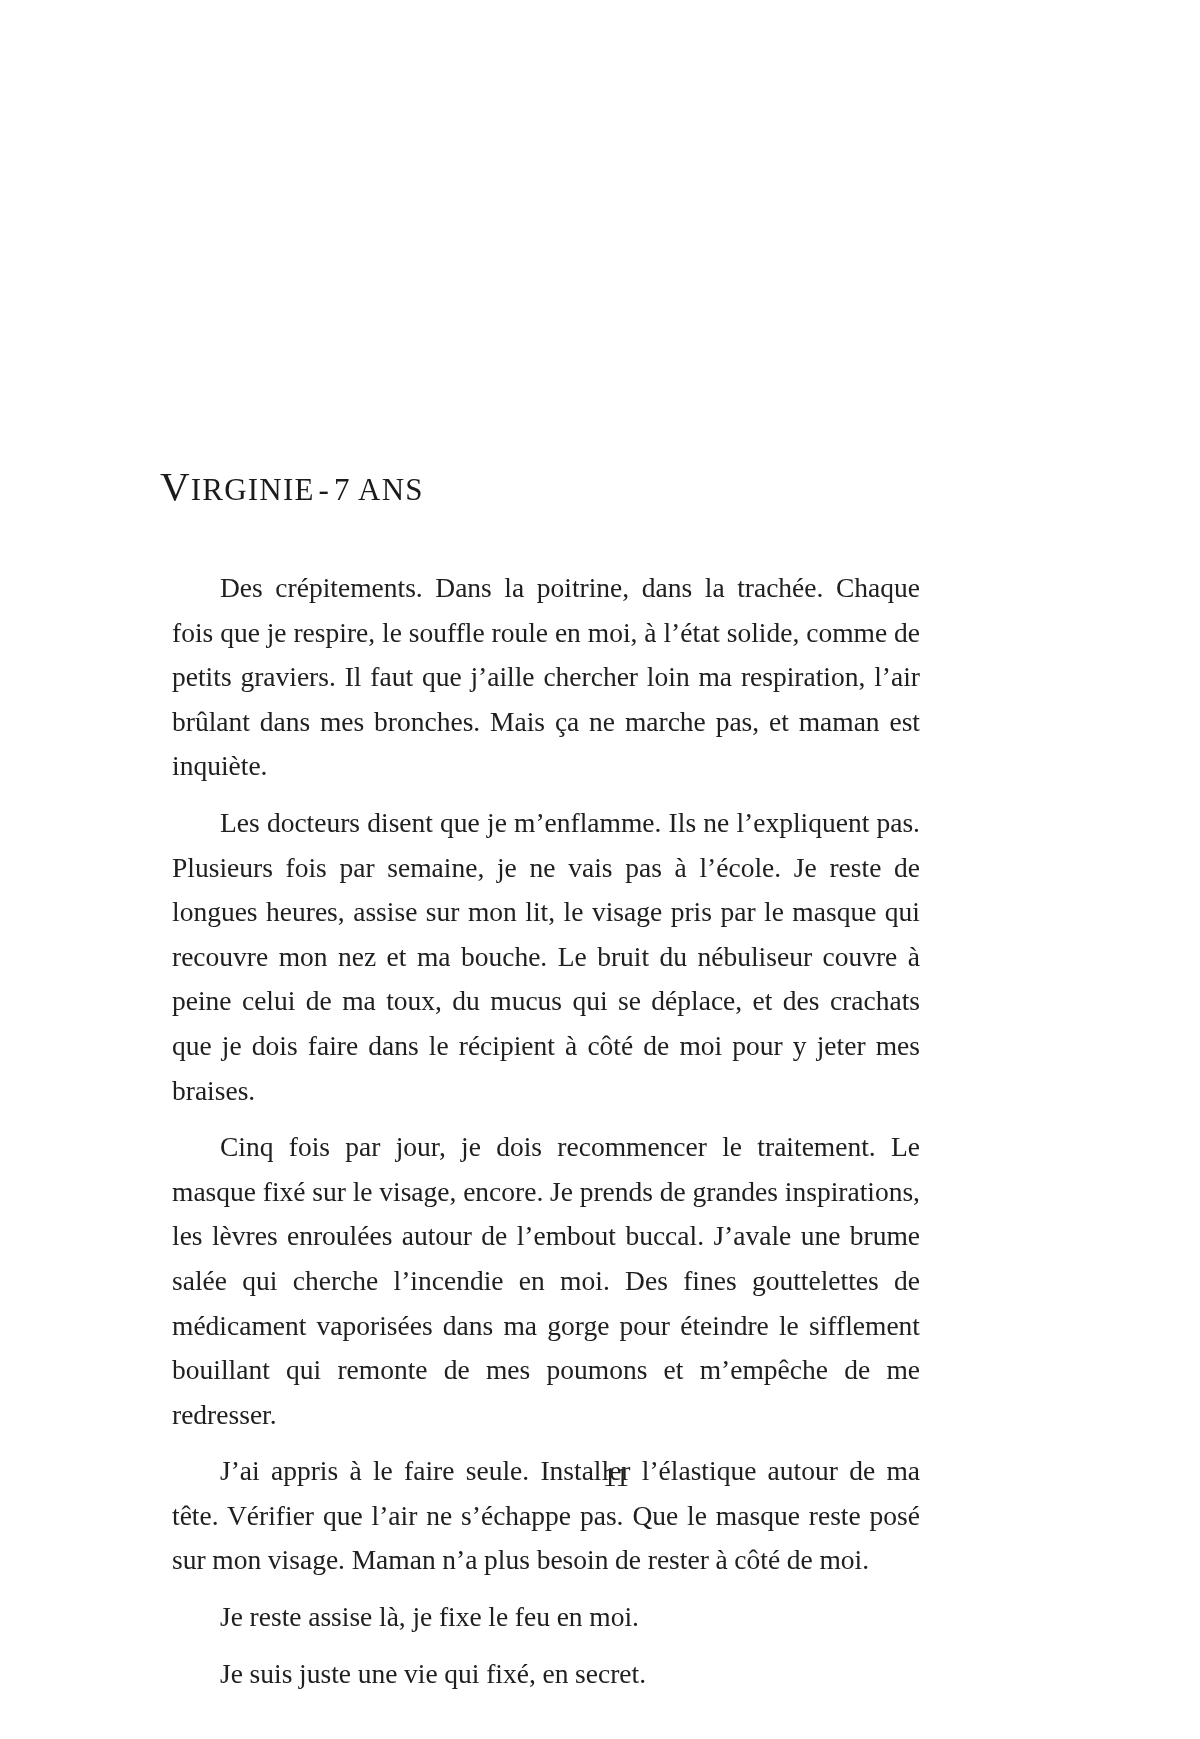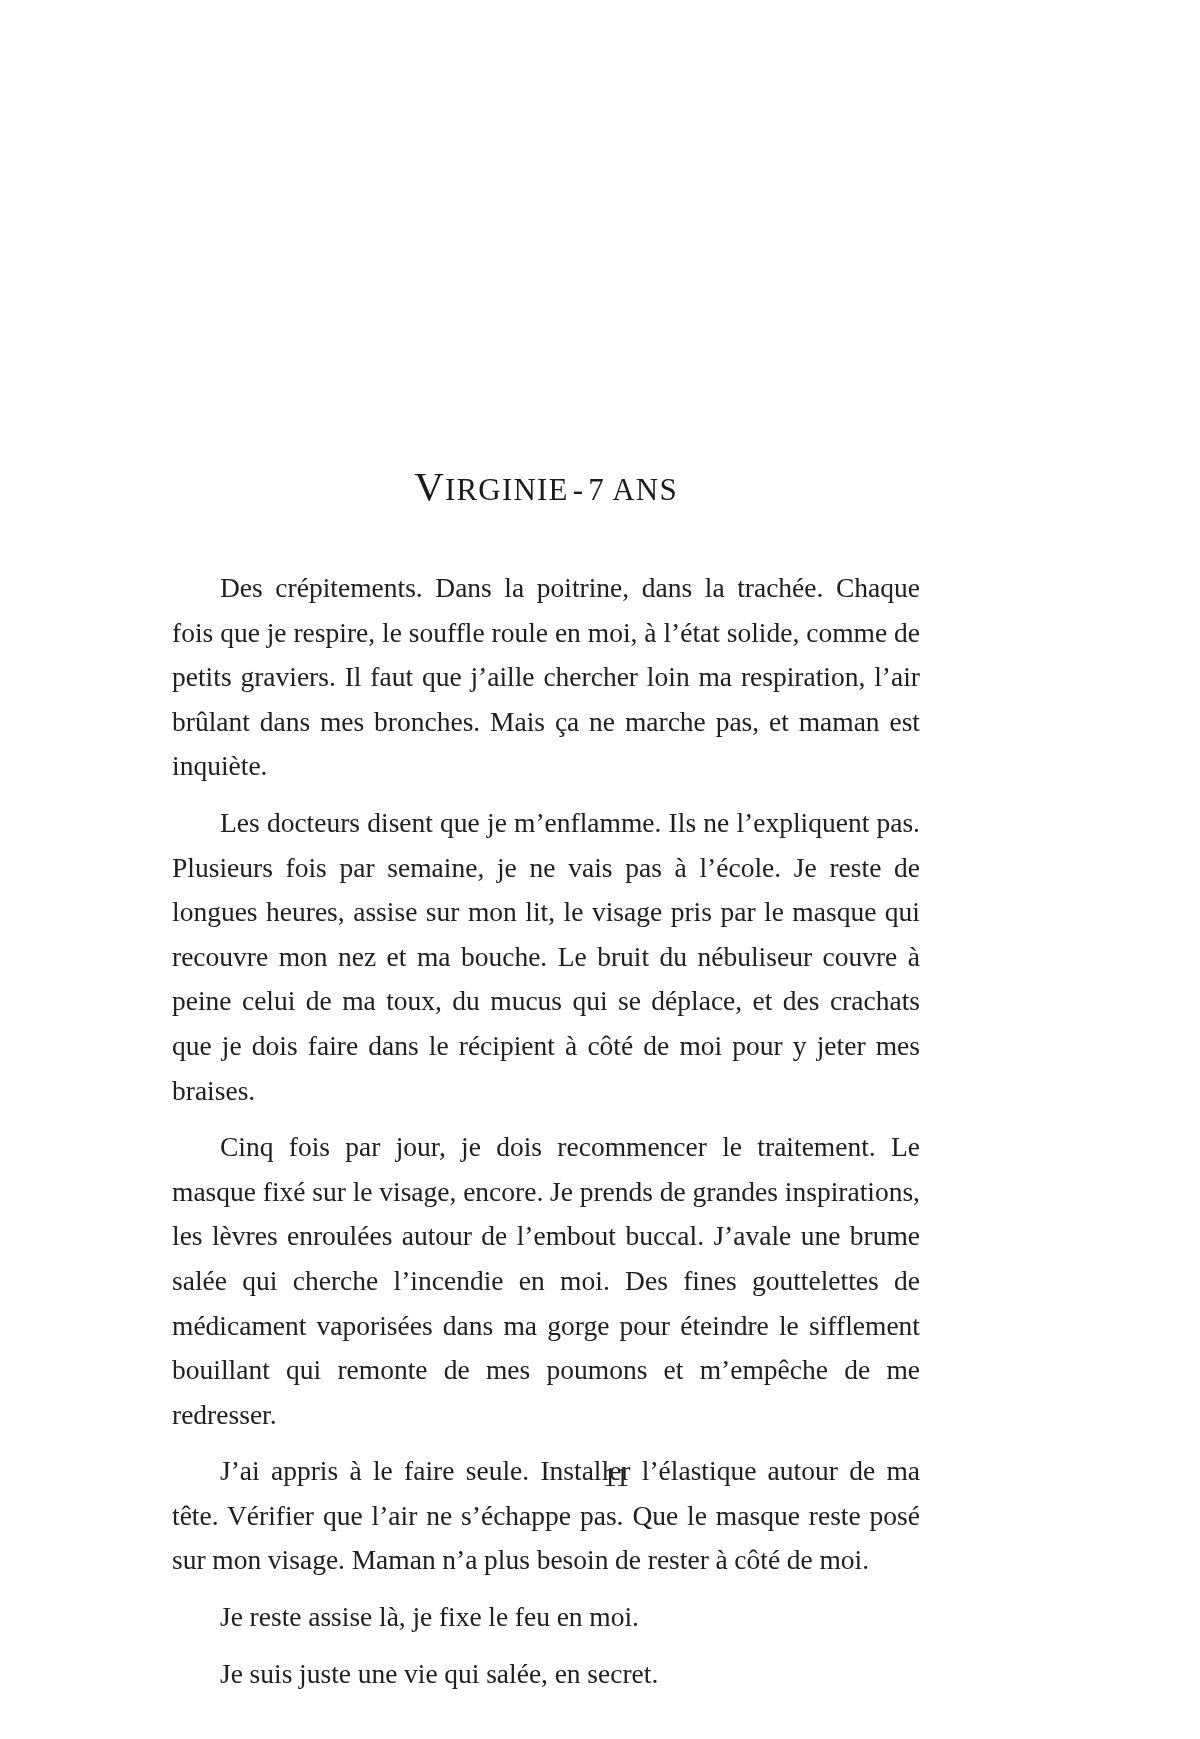--- a/index.html
+++ b/index.html
@@ -17,21 +17,21 @@
     font-family: "Liberation Serif", "DejaVu Serif", serif;
     color: #20201f;
   }
   .text-column {
     position: absolute;
     left: 160px;
     top: 470px;
     width: 772px;
   }
   .chapter-title {
-    text-align: center;
+    text-align: left;
     font-family: "Liberation Serif", "DejaVu Serif", serif;
     font-size: 31px;
     letter-spacing: 1.2px;
     color: #1b1b1a;
     margin: 0 0 58px 0;
     font-weight: 400;
     white-space: nowrap;
   }
   .chapter-title .drop {
     font-size: 41px;
@@ -76,19 +76,19 @@
 
   <div class="text-column">
 
     <h1 class="chapter-title"><span class="drop">V</span><span class="sc">IRGINIE</span><span class="dash">-</span><span class="sc">7 ANS</span></h1>
 
     <p class="body-par">Des crépitements. Dans la poitrine, dans la trachée. Chaque fois que je respire, le souffle roule en moi, à l’état solide, comme de petits graviers. Il faut que j’aille chercher loin ma respiration, l’air brûlant dans mes bronches. Mais ça ne marche pas, et maman est inquiète.</p>
     <p class="body-par">Les docteurs disent que je m’enflamme. Ils ne l’expliquent pas. Plusieurs fois par semaine, je ne vais pas à l’école. Je reste de longues heures, assise sur mon lit, le visage pris par le masque qui recouvre mon nez et ma bouche. Le bruit du nébuliseur couvre à peine celui de ma toux, du mucus qui se déplace, et des crachats que je dois faire dans le récipient à côté de moi pour y jeter mes braises.</p>
     <p class="body-par">Cinq fois par jour, je dois recommencer le traitement. Le masque fixé sur le visage, encore. Je prends de grandes inspirations, les lèvres enroulées autour de l’embout buccal. J’avale une brume salée qui cherche l’incendie en moi. Des fines gouttelettes de médicament vaporisées dans ma gorge pour éteindre le sifflement bouillant qui remonte de mes poumons et m’empêche de me redresser.</p>
     <p class="body-par">J’ai appris à le faire seule. Installer l’élastique autour de ma tête. Vérifier que l’air ne s’échappe pas. Que le masque reste posé sur mon visage. Maman n’a plus besoin de rester à côté de moi.</p>
     <p class="body-par short">Je reste assise là, je fixe le feu en moi.</p>
-    <p class="body-par short">Je suis juste une vie qui salée, en secret.</p>
+    <p class="body-par short">Je suis juste une vie qui fixé, en secret.</p>
 
   </div>
 
   <div class="page-number">11</div>
 
 </div>
 
 </body></html>

